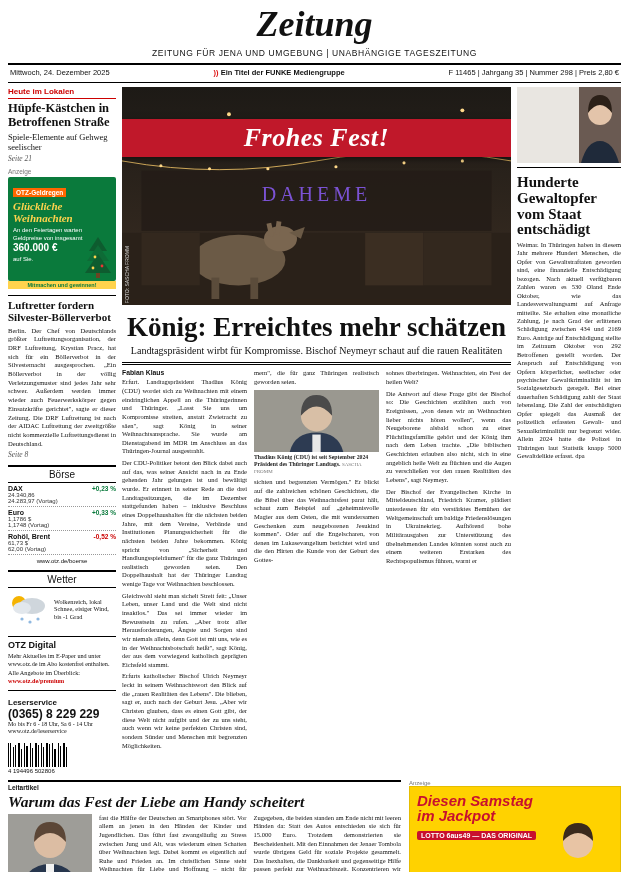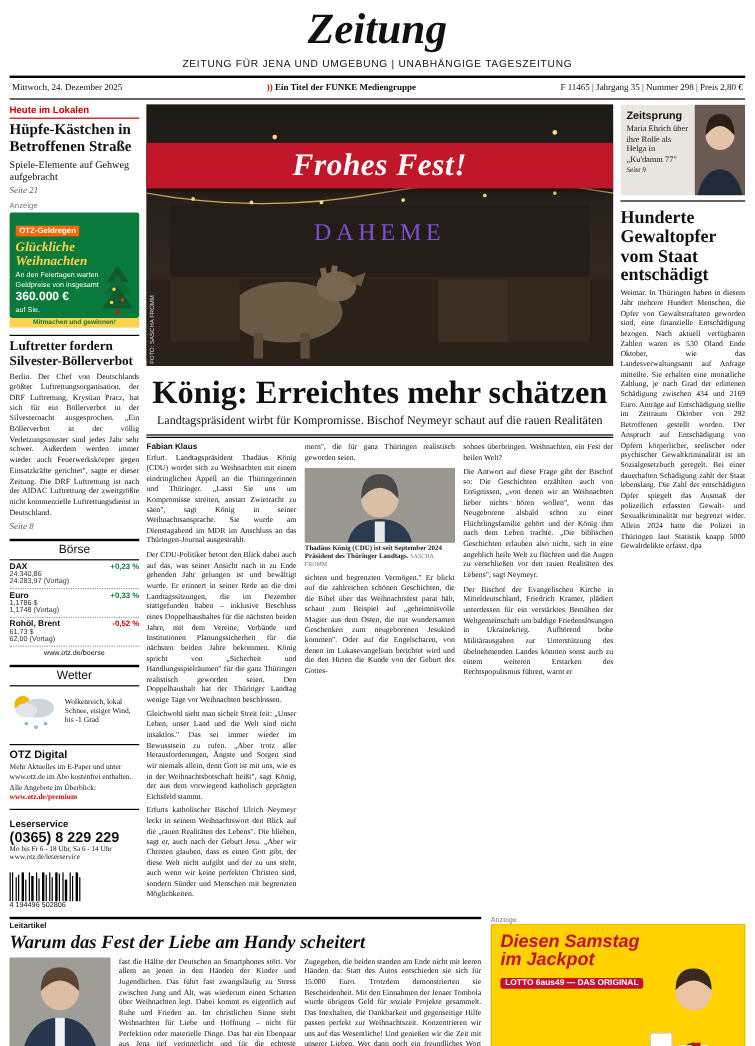--- a/index.html
+++ b/index.html
@@ -35,21 +35,21 @@
     font-size:8.5px;
     letter-spacing:0.6px;
     margin-top:6px;
     font-family:"Liberation Sans", sans-serif;
   }
   .rule-thick { border-top:2px solid #000; margin-top:5px; }
   .rule-thin { border-top:1px solid #000; margin-top:2px; }
 
   .mh-meta {
     display:flex; justify-content:space-between; align-items:center;
-    font-size:7.5px; font-family:Liberation Serif, serif;
+    font-size:7.5px; font-family:Liberation Sans, sans-serif;
     padding:3px 2px 3px 2px;
   }
   .mh-meta .center { font-weight:bold; }
   .mh-meta .center .bullet { color:#d11; font-weight:bold; }
 
   
   .grid {
     display:grid;
     grid-template-columns:108px 1fr 104px;
     gap:6px;
@@ -65,21 +65,21 @@
   .rail-title {
     font-family:"Liberation Serif", serif;
     font-weight:bold; font-size:12.5px; line-height:1.08; margin:2px 0 3px 0;
   }
   .rail-sub { font-size:8.5px; line-height:1.2; }
   .rail-page { font-size:7.5px; font-style:italic; color:#555; margin-top:2px; }
   .anzeige-label { font-size:6.5px; color:#777; font-family:"Liberation Sans", sans-serif; margin:5px 0 2px 0; }
 
   .ad-box {
     background:#0a7a3c; color:#fff; border-radius:2px; padding:4px 5px;
-    position:relative; overflow:hidden; height:88px;
+    position:relative; overflow:hidden; height:104px;
   }
   .ad-box .otz-chip {
     background:#f60; color:#fff; font-family:"Liberation Sans", sans-serif;
     font-size:6.5px; font-weight:bold; padding:1px 3px; display:inline-block;
   }
   .ad-box .ad-h {
     font-family:"Liberation Serif", serif; font-style:italic; font-weight:bold;
     font-size:11px; line-height:1.05; margin-top:2px; color:#ffd34d;
   }
   .ad-box .ad-t { font-size:6px; line-height:1.25; margin-top:3px; font-family:"Liberation Sans", sans-serif; }
@@ -243,21 +243,21 @@
       <div>F 11465 | Jahrgang 35 | Nummer 298 | Preis 2,80 €</div>
     </div>
     <div class="rule-thin"></div>
   </div>
 
   <div class="grid">
 
     <div>
       <div class="rail-head">Heute im Lokalen</div>
       <div class="rail-title">Hüpfe-Kästchen in Betroffenen Straße</div>
-      <div class="rail-sub">Spiele-Elemente auf Gehweg aufgebracht</div>
+      <div class="rail-sub">Spiele-Elemente auf Gehweg seelischer</div>
       <div class="rail-page">Seite 21</div>
 
       <div class="anzeige-label">Anzeige</div>
       <div class="ad-box">
         <span class="otz-chip">OTZ-Geldregen</span>
         <div class="ad-h">Glückliche Weihnachten</div>
         <div class="ad-t">An den Feiertagen warten Geldpreise von insgesamt</div>
         <div class="ad-big">360.000 €</div>
         <div class="ad-t">auf Sie.</div>
         <svg class="ad-tree" viewBox="0 0 30 44">
@@ -449,25 +449,20 @@
 
     <div>
       <div class="teaser-box">
         <svg class="tb-photo" viewBox="0 0 104 76" preserveAspectRatio="xMidYMid slice">
           <rect width="104" height="76" fill="#e9e6e1"></rect>
           <rect x="62" y="0" width="42" height="76" fill="#6a5a52"></rect>
           <circle cx="83" cy="26" r="12" fill="#e3c4aa"></circle>
           <path d="M71 26 q12 -16 24 0 q0 -18 -12 -18 q-12 0 -12 18z" fill="#2b2018"></path>
           <path d="M64 76 q6 -22 19 -22 q13 0 19 22z" fill="#1f2a3a"></path>
         </svg>
-        <div class="tb-text" style="color:#111;width:62px">
-          <div class="tb-kicker dark">Zeitsprung</div>
-          <div class="tb-body">Maria Ehrich über ihre Rolle als Helga in „Ku'damm 77"</div>
-          <div class="tb-page">Seite 9</div>
-        </div>
       </div>
 
 
       <div style="border-top:1px solid #000;padding-top:3px">
         <div class="right-head">Hunderte Gewaltopfer vom Staat entschädigt</div>
         <div class="right-sub">Weimar. In Thüringen haben in diesem Jahr mehrere Hundert Menschen, die Opfer von Gewaltstraftaten geworden sind, eine finanzielle Entschädigung bezogen. Nach aktuell verfügbaren Zahlen waren es 530 Oland Ende Oktober, wie das Landesverwaltungsamt auf Anfrage mitteilte. Sie erhalten eine monatliche Zahlung, je nach Grad der erlittenen Schädigung zwischen 434 und 2169 Euro. Anträge auf Entschädigung stellte im Zeitraum Oktober von 292 Betroffenen gestellt worden. Der Anspruch auf Entschädigung von Opfern körperlicher, seelischer oder psychischer Gewaltkriminalität ist im Sozialgesetzbuch geregelt. Bei einer dauerhaften Schädigung zahlt der Staat lebenslang. Die Zahl der entschädigten Opfer spiegelt das Ausmaß der polizeilich erfassten Gewalt- und Sexualkriminalität nur begrenzt wider. Allein 2024 hatte die Polizei in Thüringen laut Statistik knapp 5000 Gewaltdelikte erfasst. dpa</div>
       </div>
     </div>
   </div>
 

